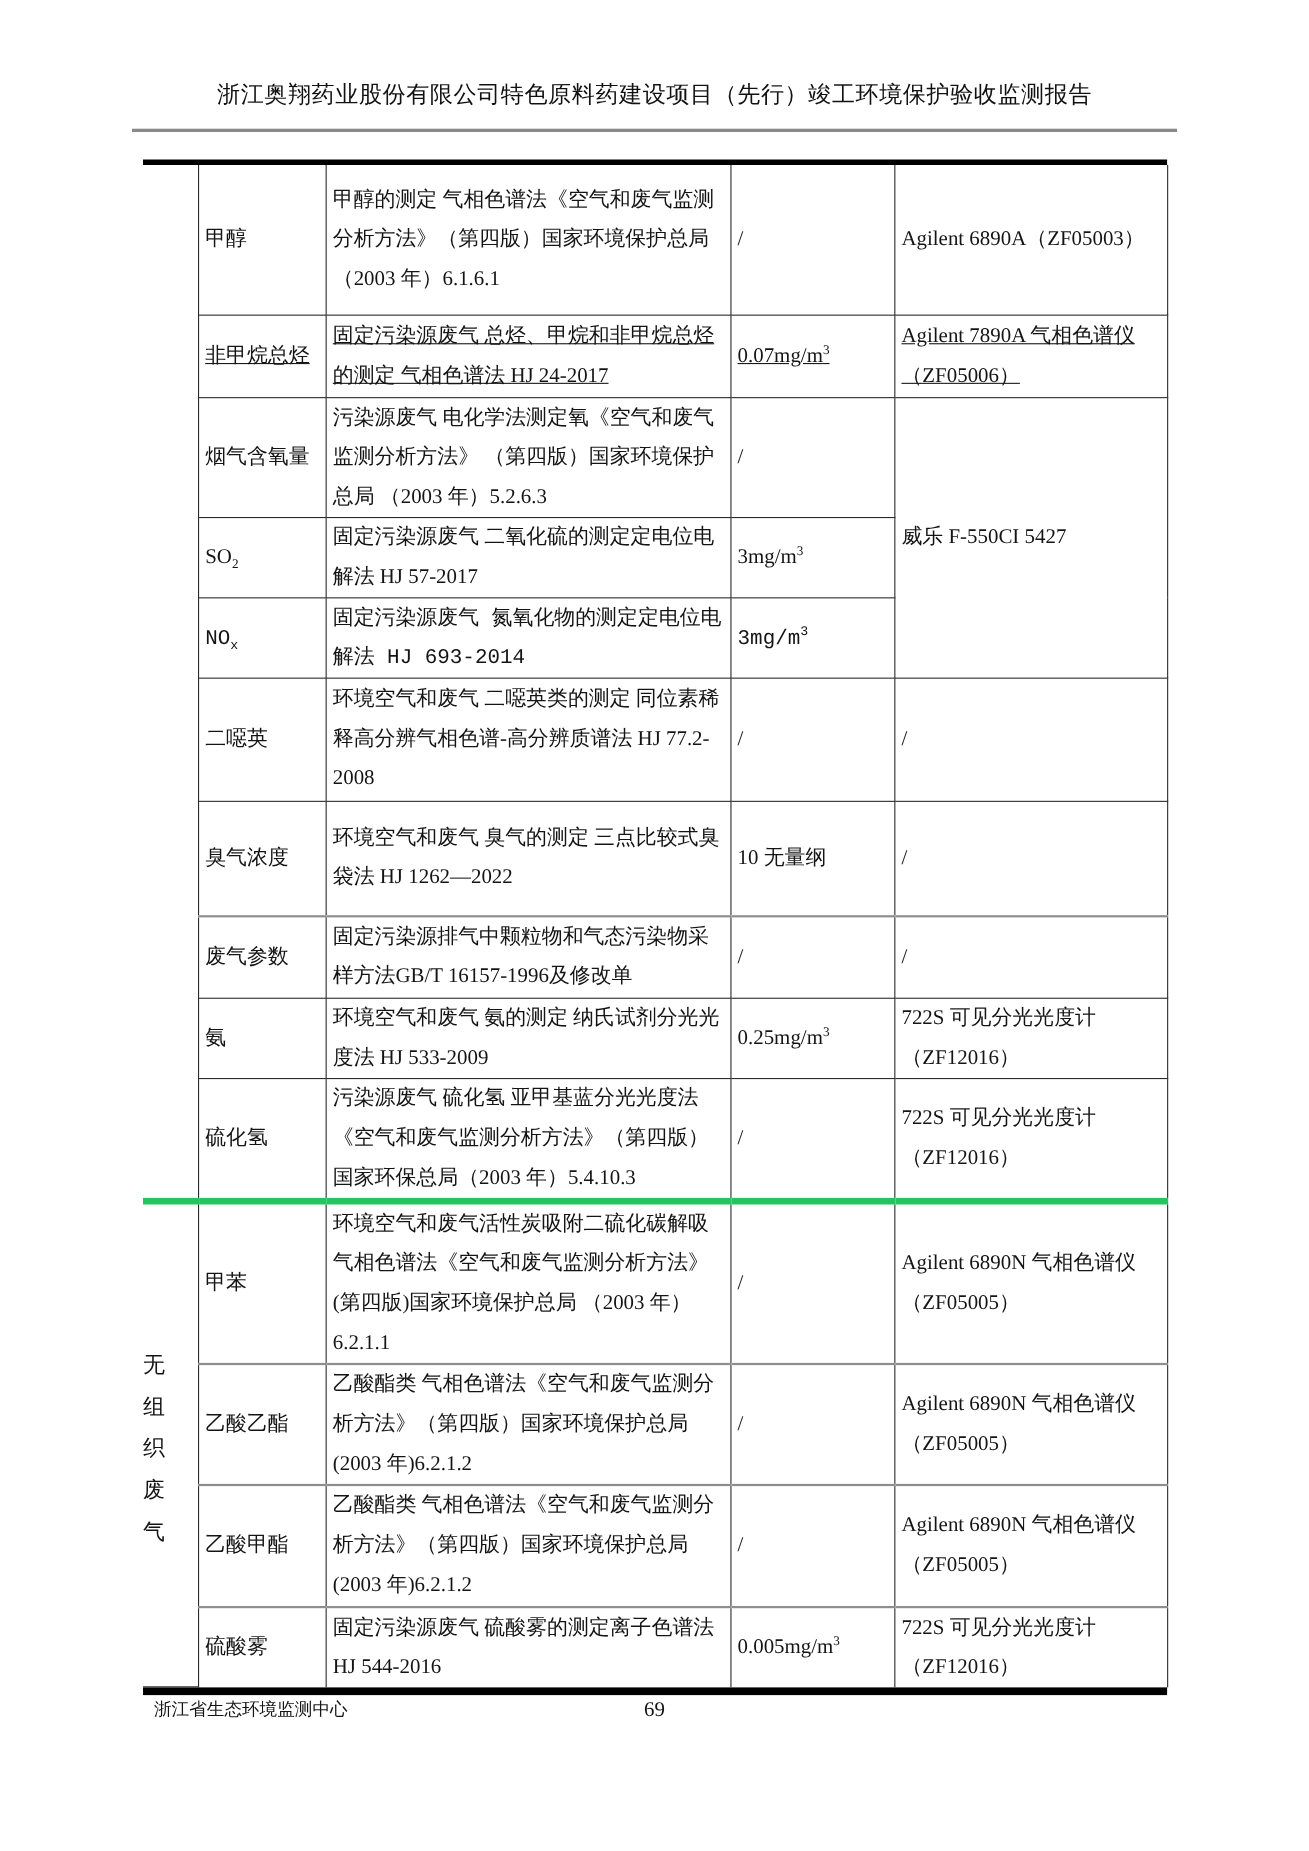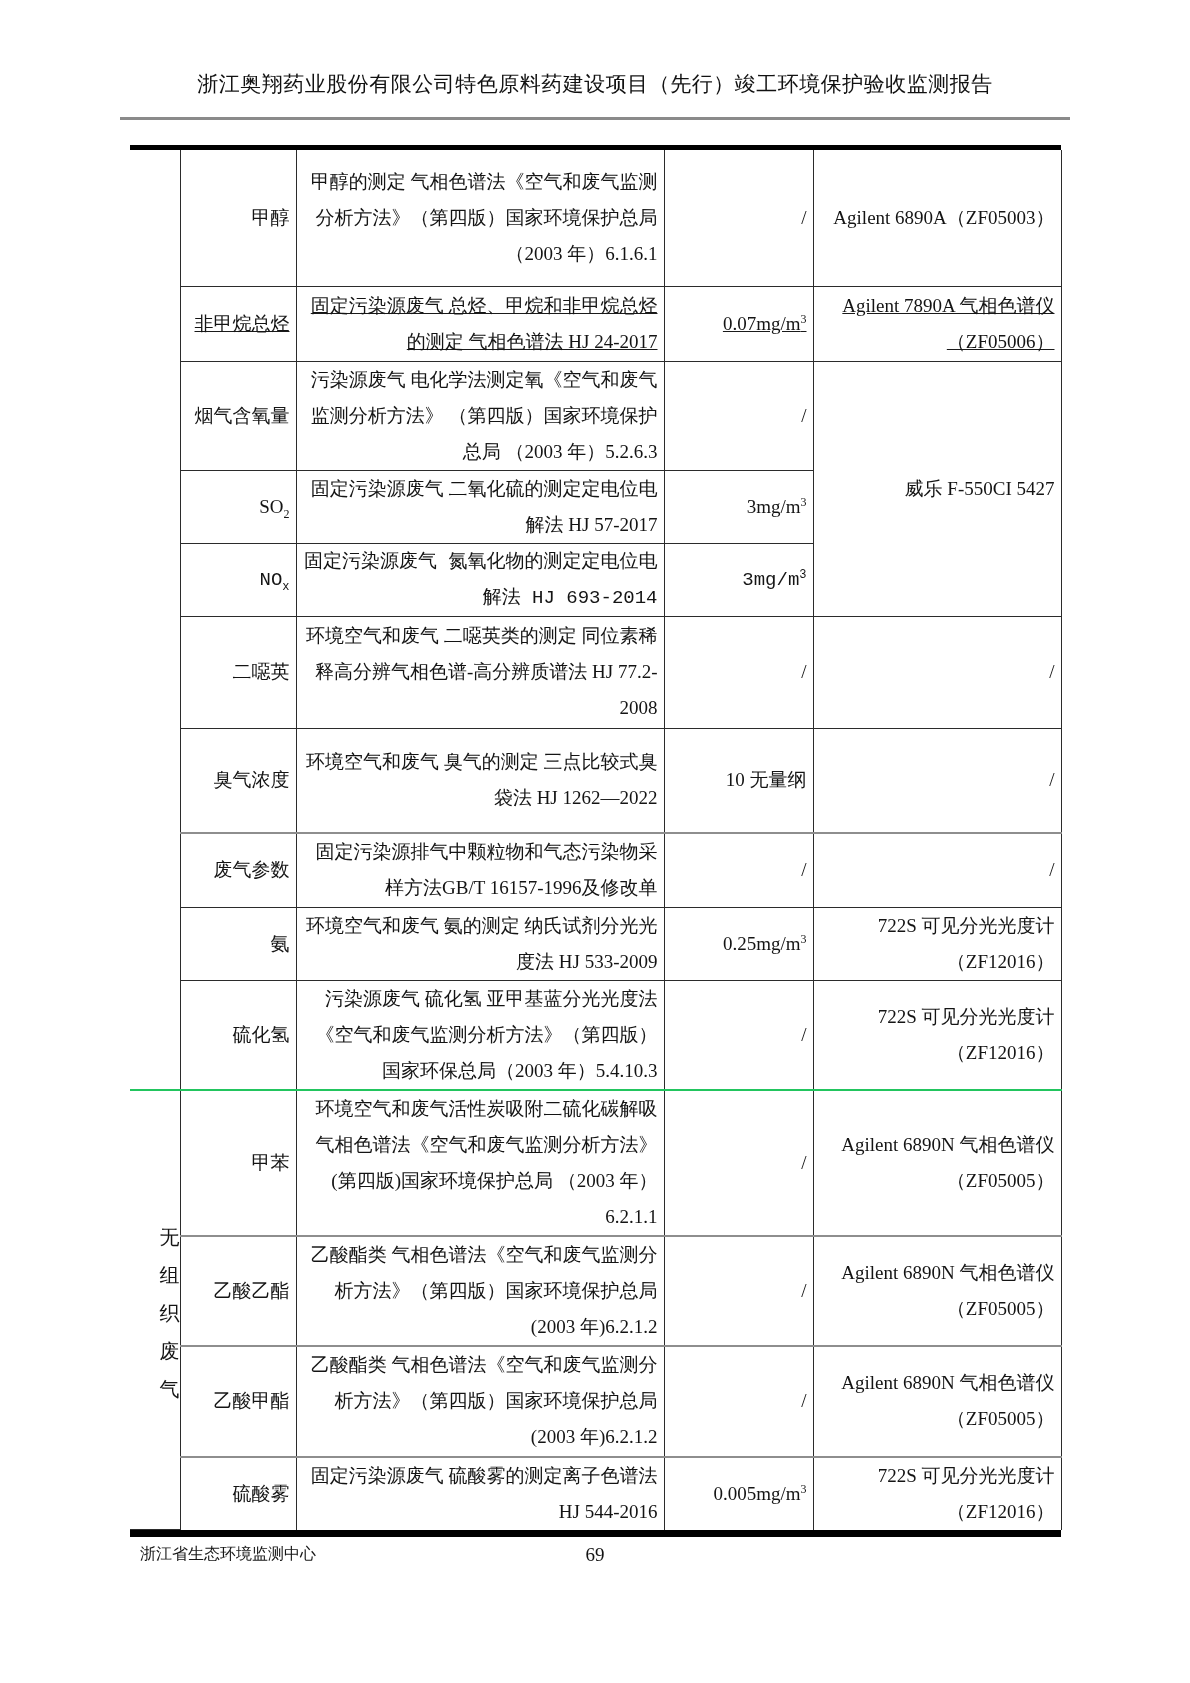--- a/index.html
+++ b/index.html
@@ -3,39 +3,39 @@
 <meta charset="utf-8">
 <style>
   html,body{margin:0;padding:0;}
   body{
     width:1190px;height:1683px;background:#ffffff;overflow:hidden;
     font-family:"Liberation Serif","DejaVu Serif",serif;
     color:#1a1a1a;position:relative;
   }
   .header-title{
     margin-top:72px;text-align:center;font-size:21px;line-height:28px;
-    color:#111;letter-spacing:0.5px;font-family:Liberation Mono, monospace;
+    color:#111;letter-spacing:0.5px;
   }
   .header-rule{
     margin:17px 0 0 120px;width:950px;height:3px;background:#8a8a8a;
   }
   .table-wrap{
     margin:25px 0 0 130px;width:931px;
     border-top:5px solid #000;border-bottom:7px solid #000;
   }
   table.monitor{border-collapse:collapse;table-layout:fixed;width:931px;}
   td{
-    border:1px solid #2b2b2b;text-align:right;vertical-align:middle;
+    border:1px solid #2b2b2b;text-align:left;vertical-align:middle;
     font-size:19px;line-height:36px;padding:0 6px;color:#141414;
     word-break:break-word;
   }
   tr:first-child>td{border-top:none;}
   tr.last-row>td{border-bottom:none;}
   tr.top-gray>td{border-top:2px solid #8e8e8e;}
-  tr.top-section>td{border-top:2px solid #22c55e;}
+  tr.top-section>td{border-top:6px solid #22c55e;}
   td.label-cell{border-left:none;padding:0;}
   .vlabel{display:inline-flex;flex-direction:column;gap:16px;font-size:20px;line-height:22px;}
   sub{font-size:12px;line-height:0;}
   sup{font-size:12px;line-height:0;vertical-align:super;}
   .footer{position:absolute;left:0;top:1544px;width:100%;height:30px;}
   .footer-left{position:absolute;left:140px;font-size:16px;color:#141414;}
   .footer-page{position:absolute;left:50%;transform:translateX(-50%);font-size:19px;color:#141414;}
 </style>
 </head>
 <body>

